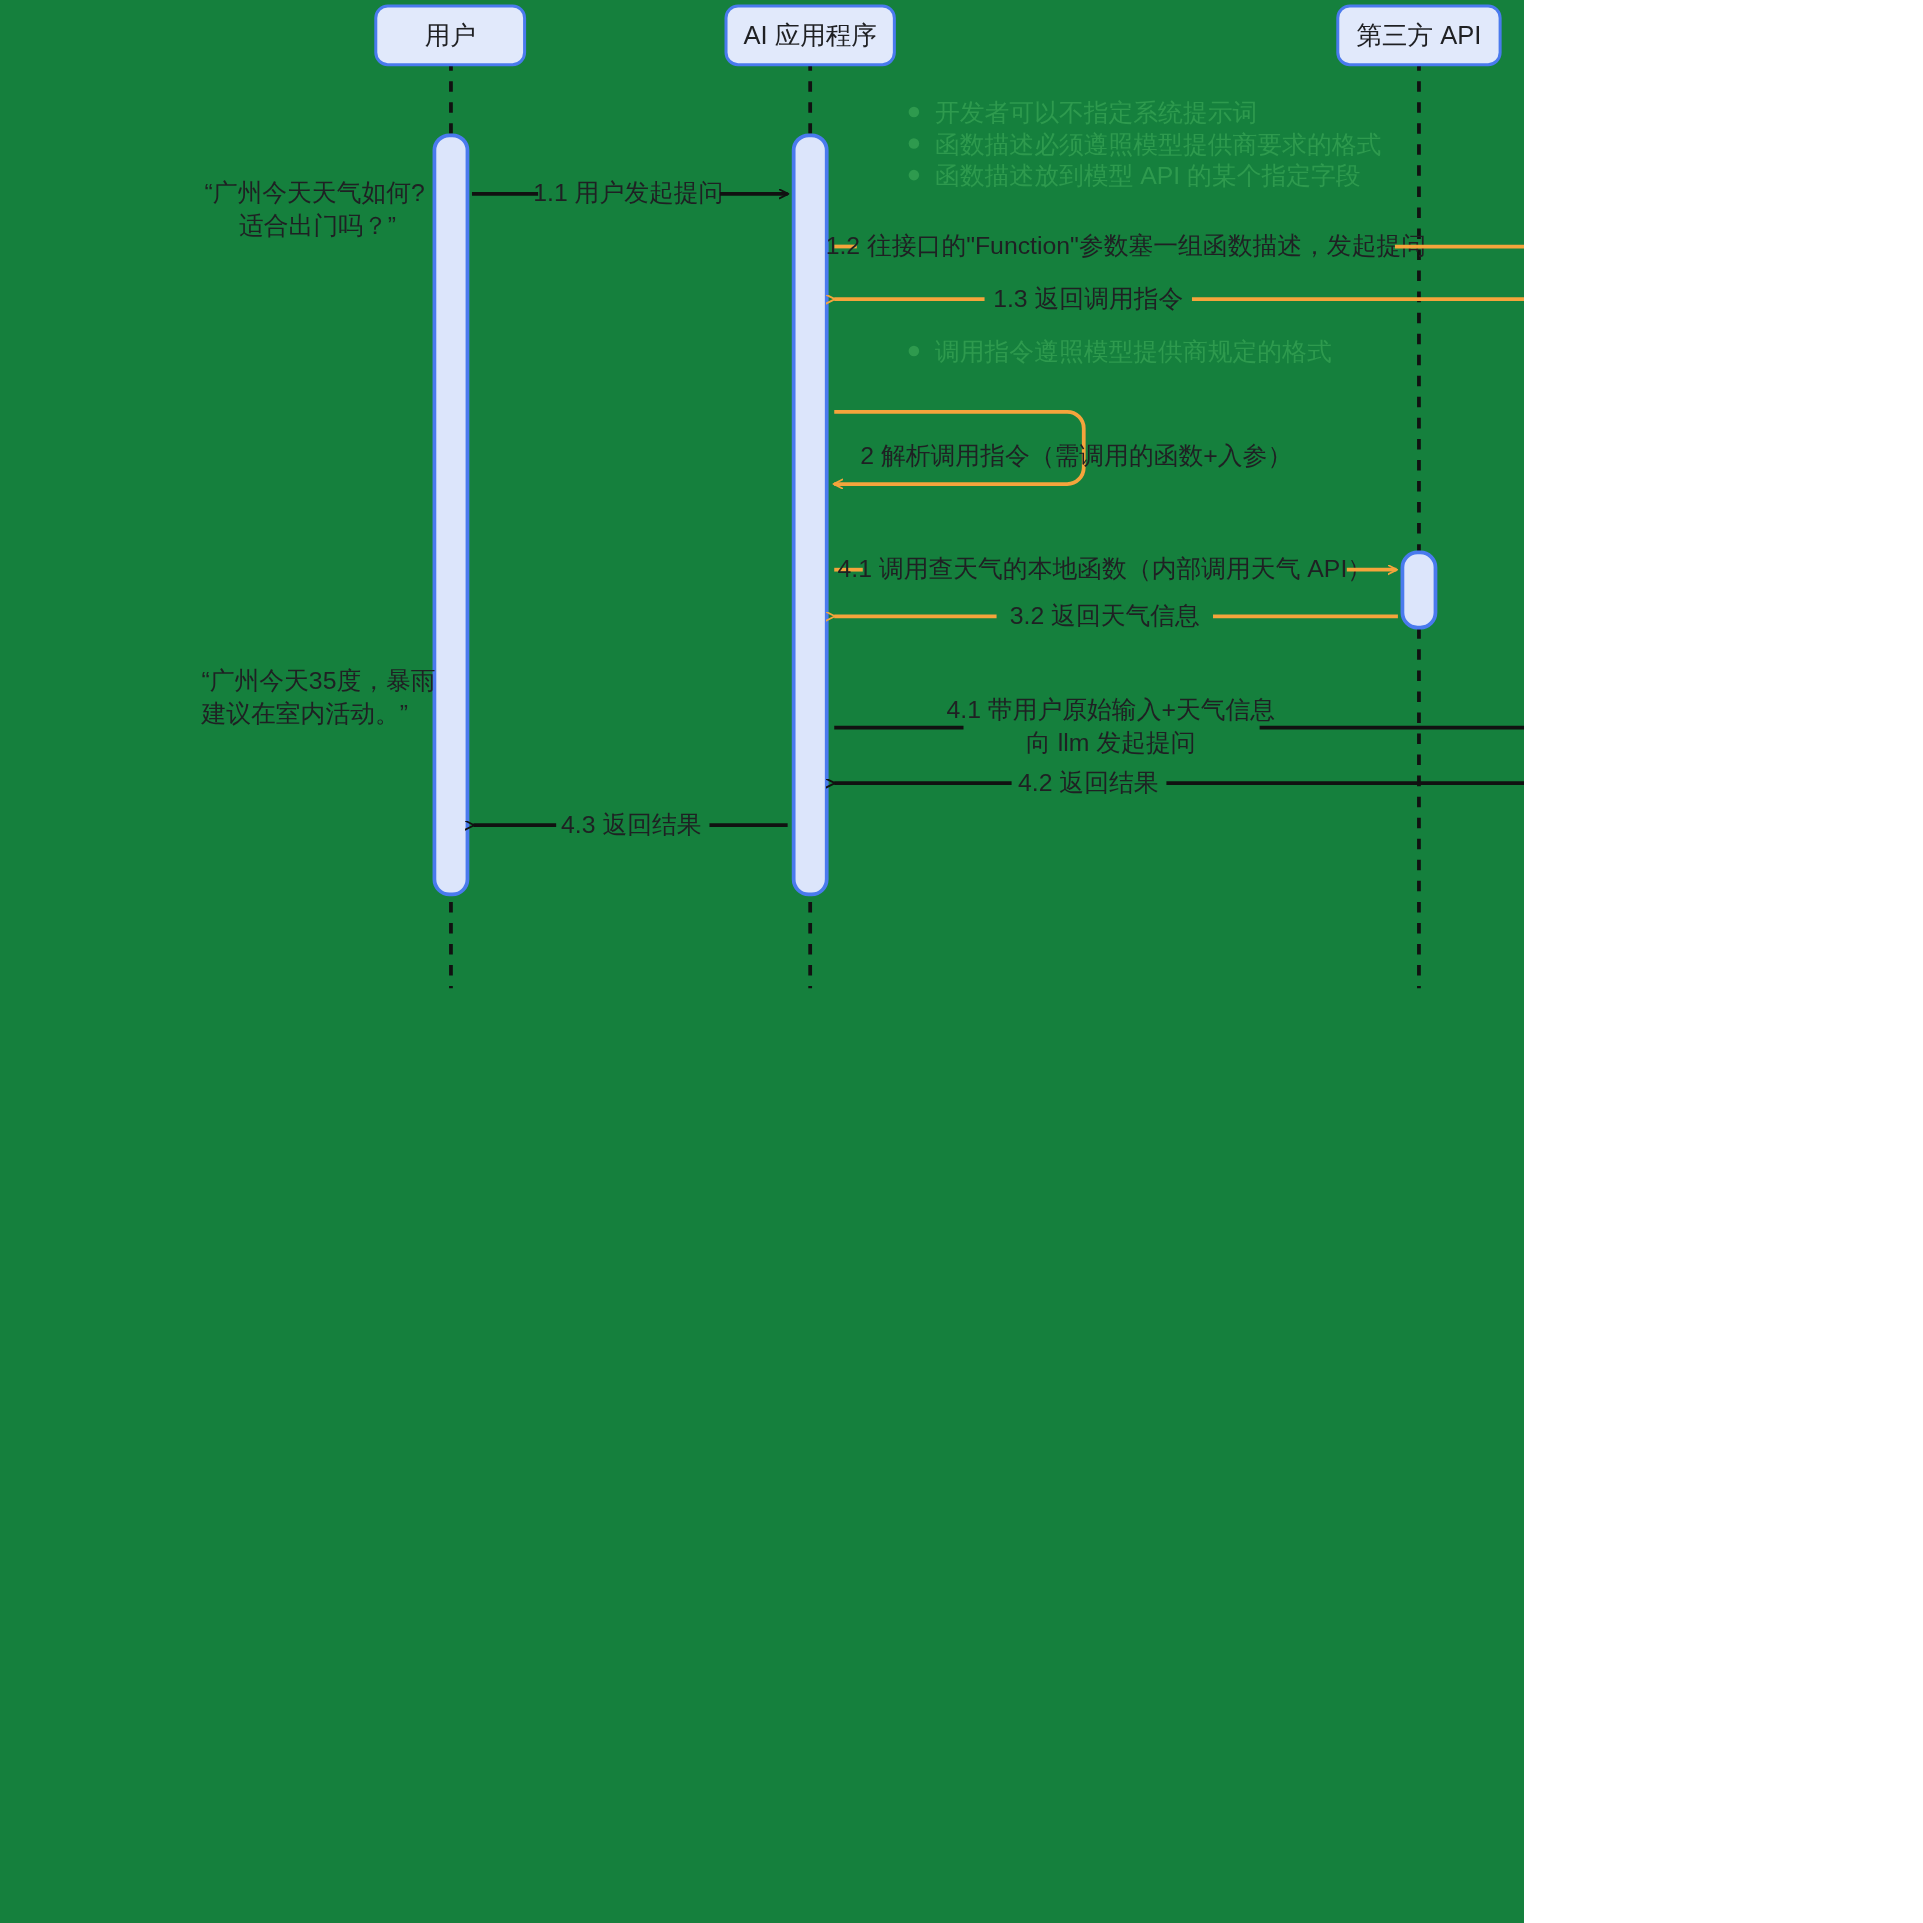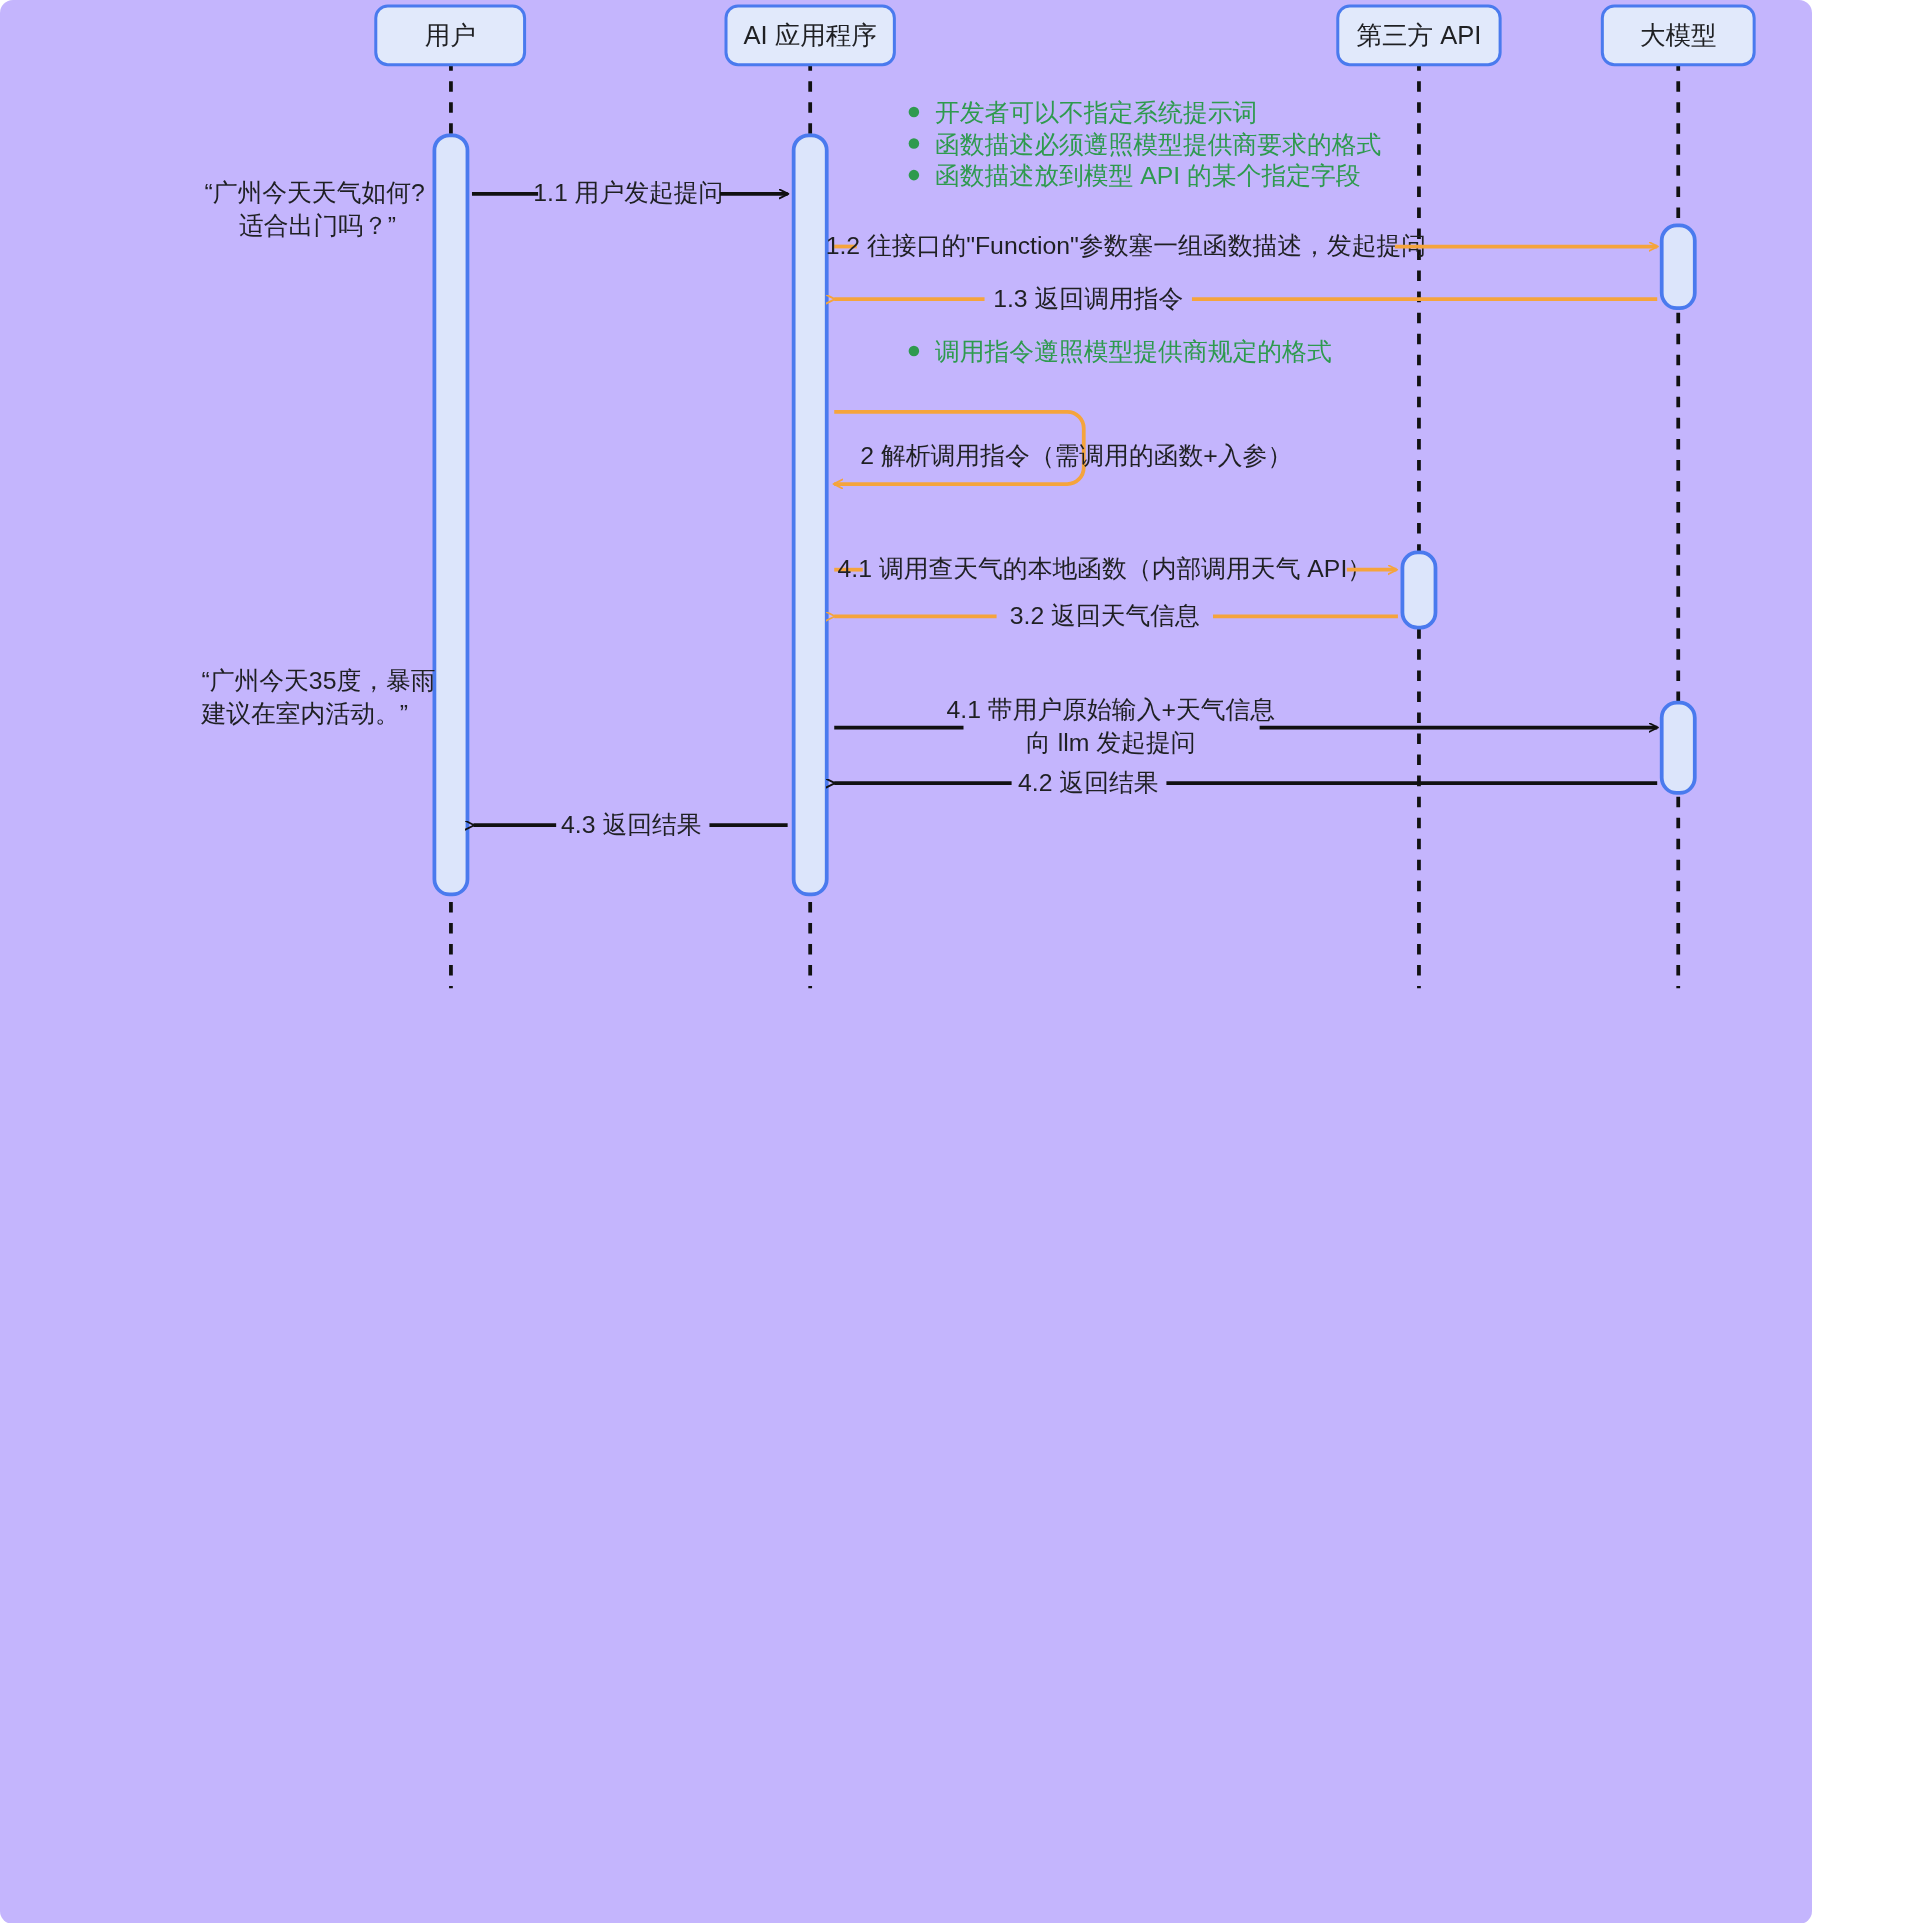--- a/index.html
+++ b/index.html
@@ -1,21 +1,21 @@
 <!DOCTYPE html>
 <html style="font-size:12px"><head>
 <meta charset="utf-8">
 <style>
   html,body{margin:0;padding:0;background:#ffffff;}
   body{
     width:1924px;height:1924px;
     font-family:"Liberation Sans","DejaVu Sans",sans-serif;
     -webkit-font-smoothing:antialiased;
   }
-  #stage{position:relative;width:1812px;height:1924px;overflow:hidden;background:#c4b5fd;border-radius:13px;}
+  #stage{position:relative;width:1524px;height:1924px;overflow:hidden;background:#15803d;}
   svg#diagram{position:absolute;left:0;top:0;width:1924px;height:1924px;display:block;}
 
   .pbox-rect{fill:#e1e9fb;stroke:#4a7aee;stroke-width:4;}
   .pbox-label{
     font-family:"Liberation Sans","DejaVu Sans",sans-serif;
     font-size:34px;fill:#1f2023;text-anchor:middle;dominant-baseline:middle;
   }
   .lifeline{stroke:#111111;stroke-width:5;stroke-dasharray:14 14;}
   .activation{fill:#dce5fb;stroke:#4a7aee;stroke-width:5;}
   .msg-black{stroke:#111111;stroke-width:5;fill:none;}

